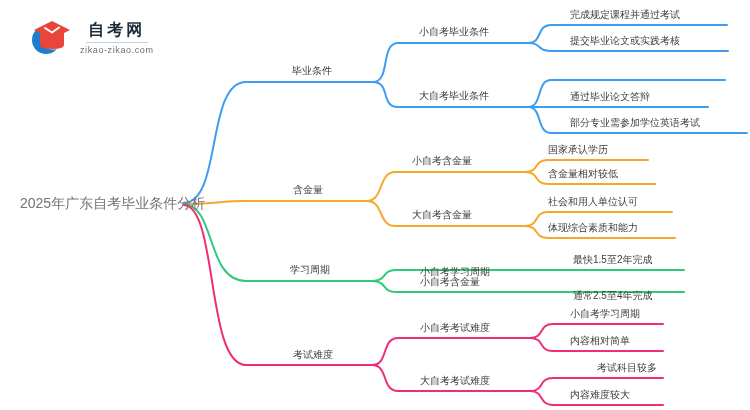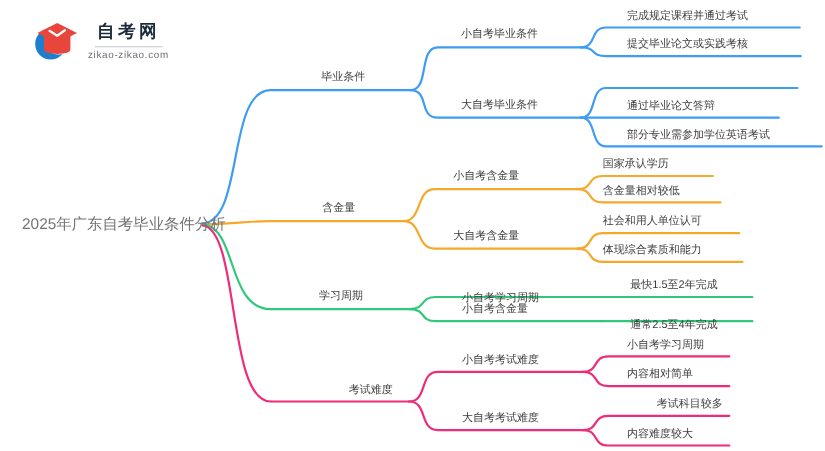--- a/index.html
+++ b/index.html
@@ -101,21 +101,21 @@
   <div class="lbl" style="left:548px;top:165px;">含金量相对较低</div>
   <div class="lbl" style="left:548px;top:193px;">社会和用人单位认可</div>
   <div class="lbl" style="left:548px;top:219px;">体现综合素质和能力</div>
 
   <div class="lbl" style="left:290px;top:261px;">学习周期</div>
   <div class="lbl" style="left:420px;top:251px;margin-top:12px;">小自考学习周期</div>
   <div class="lbl" style="left:420px;top:273px;">小自考含金量</div>
   <div class="lbl" style="left:573px;top:251px;">最快1.5至2年完成</div>
   <div class="lbl" style="left:573px;top:273px;margin-top:14px;">通常2.5至4年完成</div>
 
-  <div class="lbl" style="left:293px;top:346px;margin-left:24px;">考试难度</div>
+  <div class="lbl" style="left:293px;top:346px;">考试难度</div>
   <div class="lbl" style="left:420px;top:319px;">小自考考试难度</div>
   <div class="lbl" style="left:420px;top:372px;">大自考考试难度</div>
   <div class="lbl" style="left:570px;top:305px;">小自考学习周期</div>
   <div class="lbl" style="left:570px;top:332px;">内容相对简单</div>
   <div class="lbl" style="left:570px;top:359px;margin-left:27px;">考试科目较多</div>
   <div class="lbl" style="left:570px;top:386px;">内容难度较大</div>
 
 </div>
 
 </body></html>

